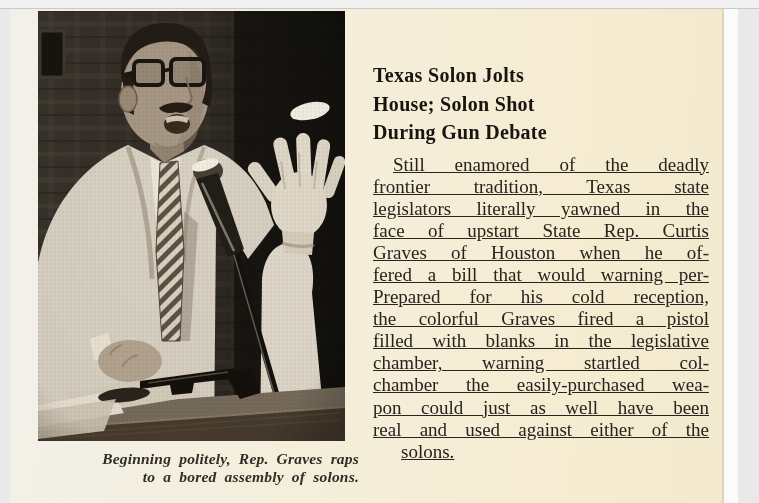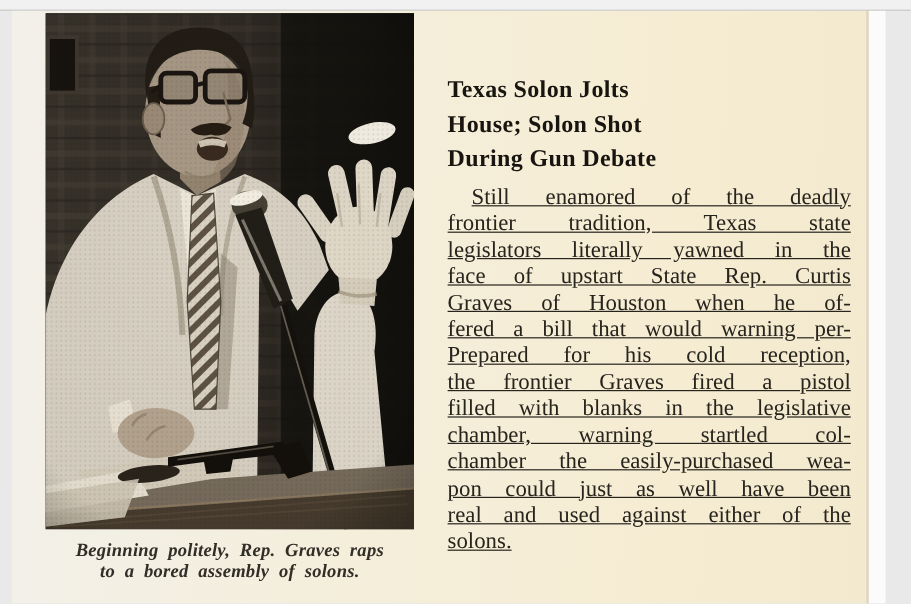--- a/index.html
+++ b/index.html
@@ -22,40 +22,40 @@
     background:#fbfbfb;
   }
   .photo-frame{
     position:absolute;left:28px;top:2px;width:307px;height:430px;
     background:#2e2a24;
   }
   .photo-frame svg{display:block;}
   .photo-caption{
     position:absolute;left:14px;top:441px;width:335px;
     font-style:italic;font-weight:bold;font-size:15.5px;line-height:18px;
-    color:#312d27;text-align:center;word-spacing:4px;letter-spacing:0.2px;
+    color:#312d27;text-align:right;word-spacing:4px;letter-spacing:0.2px;
   }
   .article{
     position:absolute;left:363px;top:52px;width:336px;
   }
   .headline{
     font-weight:bold;font-size:20px;line-height:28.5px;
     color:#18140f;letter-spacing:0.3px;margin-bottom:7px;
   }
   .headline-line{white-space:nowrap;}
   .body-text{
     font-size:19px;line-height:22.1px;color:#27231d;
   }
   .body-line{
     text-align:justify;
     text-align-last:justify;
     text-decoration:underline;
   }
   .body-line:first-child{text-indent:20px;}
-  .body-line:last-child{text-align-last:left;}
+  .body-line:last-child{text-align-last:left;margin-left:28px;}
 </style>
 </head>
 <body>
 
 <div class="topbar"></div>
 
 <div class="paper">
 
   <div class="photo-frame">
     <svg viewBox="0 0 307 430" width="307" height="430">
@@ -183,21 +183,21 @@
         <div class="headline-line">During Gun Debate</div>
       </div>
     <div class="body-text">
         <div class="body-line">Still enamored of the deadly</div>
         <div class="body-line">frontier tradition, Texas state</div>
         <div class="body-line">legislators literally yawned in the</div>
         <div class="body-line">face of upstart State Rep. Curtis</div>
         <div class="body-line">Graves of Houston when he of-</div>
         <div class="body-line">fered a bill that would warning per-</div>
         <div class="body-line">Prepared for his cold reception,</div>
-        <div class="body-line">the frontier Graves fired a pistol</div>
+        <div class="body-line">the colorful Graves fired a pistol</div>
         <div class="body-line">filled with blanks in the legislative</div>
         <div class="body-line">chamber, warning startled col-</div>
         <div class="body-line">chamber the easily-purchased wea-</div>
         <div class="body-line">pon could just as well have been</div>
         <div class="body-line">real and used against either of the</div>
         <div class="body-line">solons.</div>
       </div>
   </div>
 
 </div>

